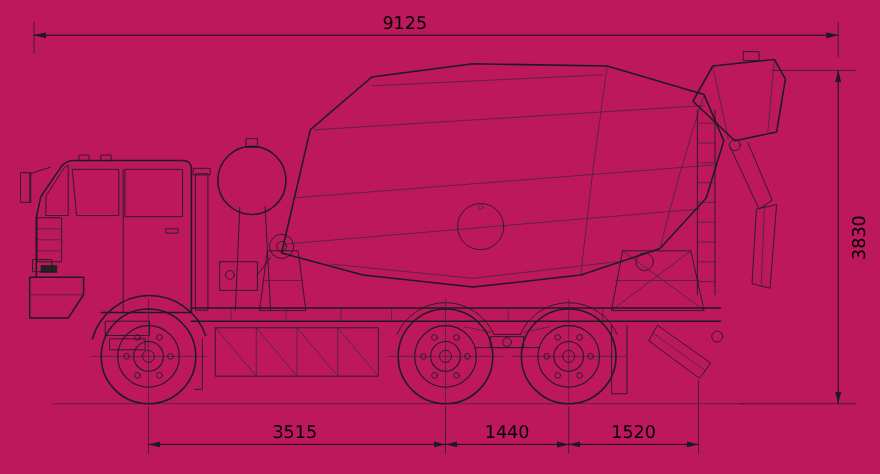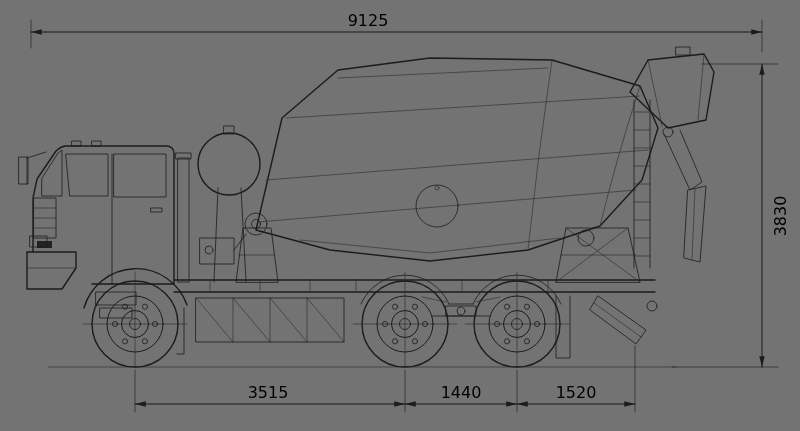--- a/index.html
+++ b/index.html
@@ -1,16 +1,16 @@
 <!DOCTYPE html>
 <html><head>
 <meta charset="utf-8">
 <style>
   html,body{margin:0;padding:0;background:#ffffff;}
-  #page{position:relative;width:800px;height:431px;background:#737373;overflow:hidden;}
+  #page{position:relative;width:800px;height:431px;background:#be185d;overflow:hidden;}
   svg{display:block;}
   svg *{fill:none;stroke:#1c1c1c;stroke-width:1;stroke-linecap:round;stroke-linejoin:round;}
   svg .thin{stroke-width:.6;stroke:#2a2a2a;}
   svg .med{stroke-width:.8;}
   svg .heavy{stroke-width:1.4;}
   svg .dim{stroke-width:.9;stroke:#111;}
   svg .ext{stroke-width:.7;stroke:#222;}
   svg .fill{fill:#1c1c1c;stroke:none;}
   svg .dark{fill:#222;stroke:none;}
   svg text{fill:#000;stroke:none;font-family:"DejaVu Sans","Liberation Sans",sans-serif;font-size:16px;}

